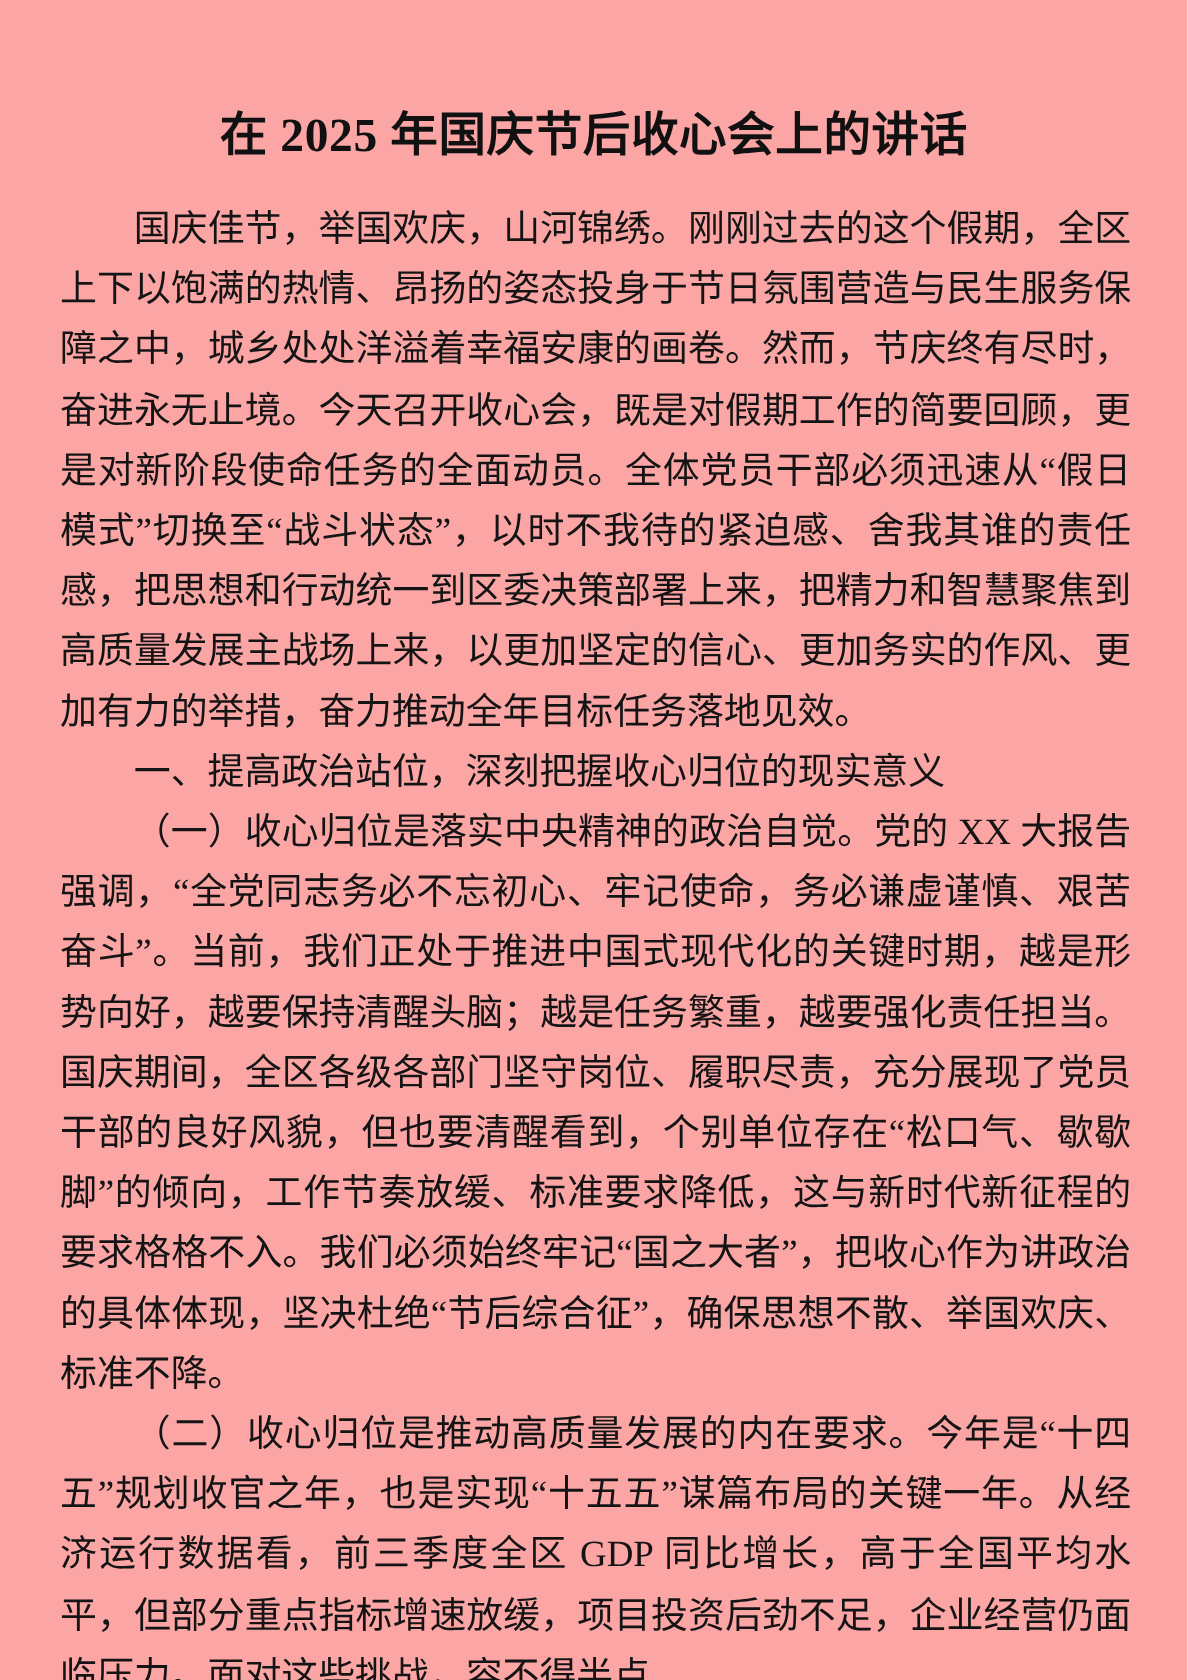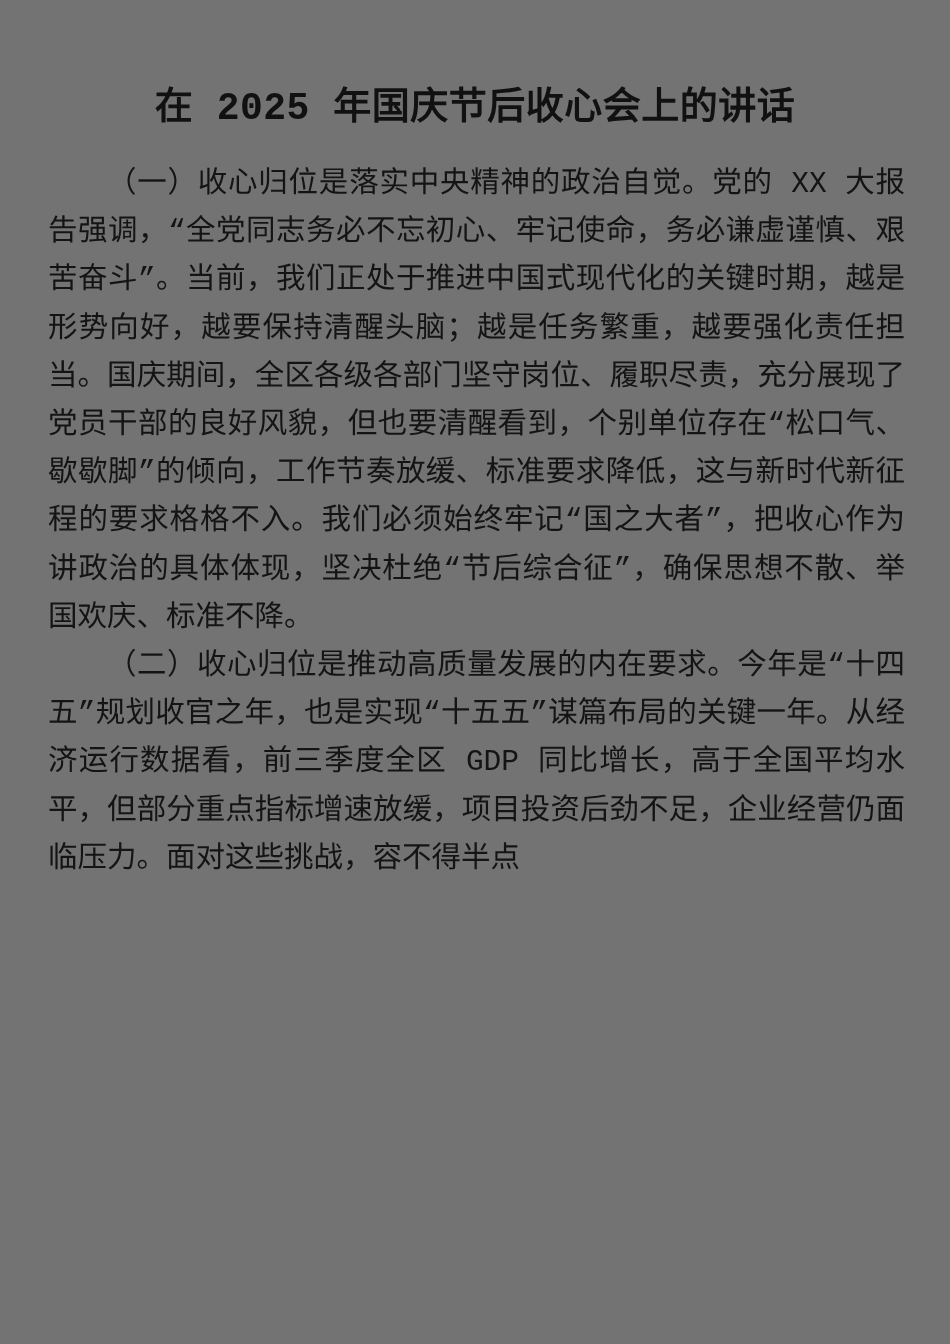--- a/index.html
+++ b/index.html
@@ -5,24 +5,24 @@
 <style>
   html, body {
     margin: 0;
     padding: 0;
     background: #ffffff;
   }
   .page {
     position: relative;
     width: 950px;
     height: 1344px;
-    background: #737373;
+    background: #fca5a5;
     overflow: hidden;
     box-sizing: border-box;
-    font-family: Liberation Mono, monospace;
+    font-family: Liberation Serif, serif;
     color: #000000;
   }
   .doc-title {
     position: absolute;
     left: 0;
     right: 0;
     top: 58px;
     text-align: center;
     font-size: 38px;
     line-height: 52px;
@@ -65,21 +65,23 @@
 </style>
 </head>
 <body>
 
 <div class="page">
 
   <h1 class="doc-title">在 2025 年国庆节后收心会上的讲话</h1>
 
   <div class="body-block">
 
+    <p class="para">国庆佳节，举国欢庆，山河锦绣。刚刚过去的这个假期，全区上下以饱满的热情、昂扬的姿态投身于节日氛围营造与民生服务保障之中，城乡处处洋溢着幸福安康的画卷。然而，节庆终有尽时，奋进永无止境。今天召开收心会，既是对假期工作的简要回顾，更是对新阶段使命任务的全面动员。全体党员干部必须迅速从“假日模式”切换至“战斗状态”，以时不我待的紧迫感、舍我其谁的责任感，把思想和行动统一到区委决策部署上来，把精力和智慧聚焦到高质量发展主战场上来，以更加坚定的信心、更加务实的作风、更加有力的举措，奋力推动全年目标任务落地见效。</p>
 
+    <p class="heading">一、提高政治站位，深刻把握收心归位的现实意义</p>
 
     <p class="para">（一）收心归位是落实中央精神的政治自觉。党的 XX 大报告强调，“全党同志务必不忘初心、牢记使命，务必谦虚谨慎、艰苦奋斗”。当前，我们正处于推进中国式现代化的关键时期，越是形势向好，越要保持清醒头脑；越是任务繁重，越要强化责任担当。国庆期间，全区各级各部门坚守岗位、履职尽责，充分展现了党员干部的良好风貌，但也要清醒看到，个别单位存在“松口气、歇歇脚”的倾向，工作节奏放缓、标准要求降低，这与新时代新征程的要求格格不入。我们必须始终牢记“国之大者”，把收心作为讲政治的具体体现，坚决杜绝“节后综合征”，确保思想不散、举国欢庆、标准不降。</p>
 
     <p class="para last">（二）收心归位是推动高质量发展的内在要求。今年是“十四五”规划收官之年，也是实现“十五五”谋篇布局的关键一年。从经济运行数据看，前三季度全区 GDP 同比增长，高于全国平均水平，但部分重点指标增速放缓，项目投资后劲不足，企业经营仍面临压力。面对这些挑战，容不得半点</p>
 
   </div>
 
 </div>
 
 </body></html>

